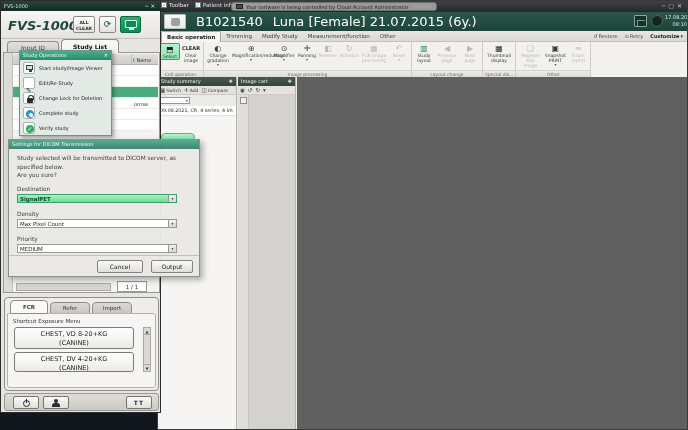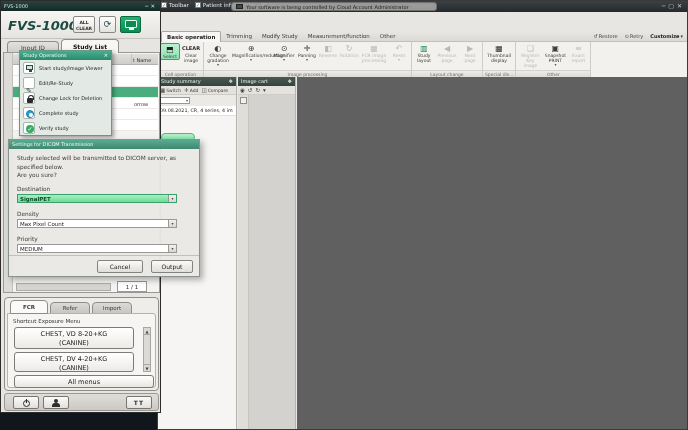--- a/index.html
+++ b/index.html
@@ -170,20 +170,34 @@
         </span>
     </div>
     <span class="v-title">Viewer</span>
     <span class="v-winctl"><span>─</span><span>▢</span><span>✕</span></span>
   </div>
   <div class="v-notification">
     <span class="mini-screen-icon"></span>
     <span>Your software is being controlled by Cloud Account Administrator</span>
   </div>
 
+  <div class="v-banner">
+    <div class="pt-photo">
+        <span></span>
+      </div>
+    <div class="pt-text">
+      <span class="pid">B1021540</span><span>Luna [Female] 21.07.2015 (6y.)</span>
+    </div>
+    <span class="cal-icon"></span>
+    <span class="round-icon"></span>
+    <div class="v-datetime">
+      <div>17.08.2021</div>
+      <div>08:10</div>
+    </div>
+  </div>
 
   <div class="v-tabsrow">
     <div class="v-tabs">
       <span class="v-tab active">Basic operation</span>
       <span class="v-tab">Trimming</span>
       <span class="v-tab">Modify Study</span>
       <span class="v-tab">Measurement/function</span>
       <span class="v-tab">Other</span>
     </div>
     <div class="v-links">
@@ -445,21 +459,20 @@
         <div>(CANINE)</div>
       </div>
       <div class="x-btn b2">
         <div>CHEST, DV 4-20+KG</div>
         <div>(CANINE)</div>
       </div>
       <div class="c-scroll">
         <div class="up">▲</div>
         <div class="dn">▼</div>
       </div>
-      <div class="allmenus">All menus</div>
     </div>
   </div>
 
   <div class="f-toolbar">
     <div class="t-btn p1"><span class="power-glyph"></span></div>
     <div class="t-btn p2"><span class="person-glyph"></span></div>
     <div class="t-btn p3"><span>TT</span></div>
   </div>
 </div>
 

